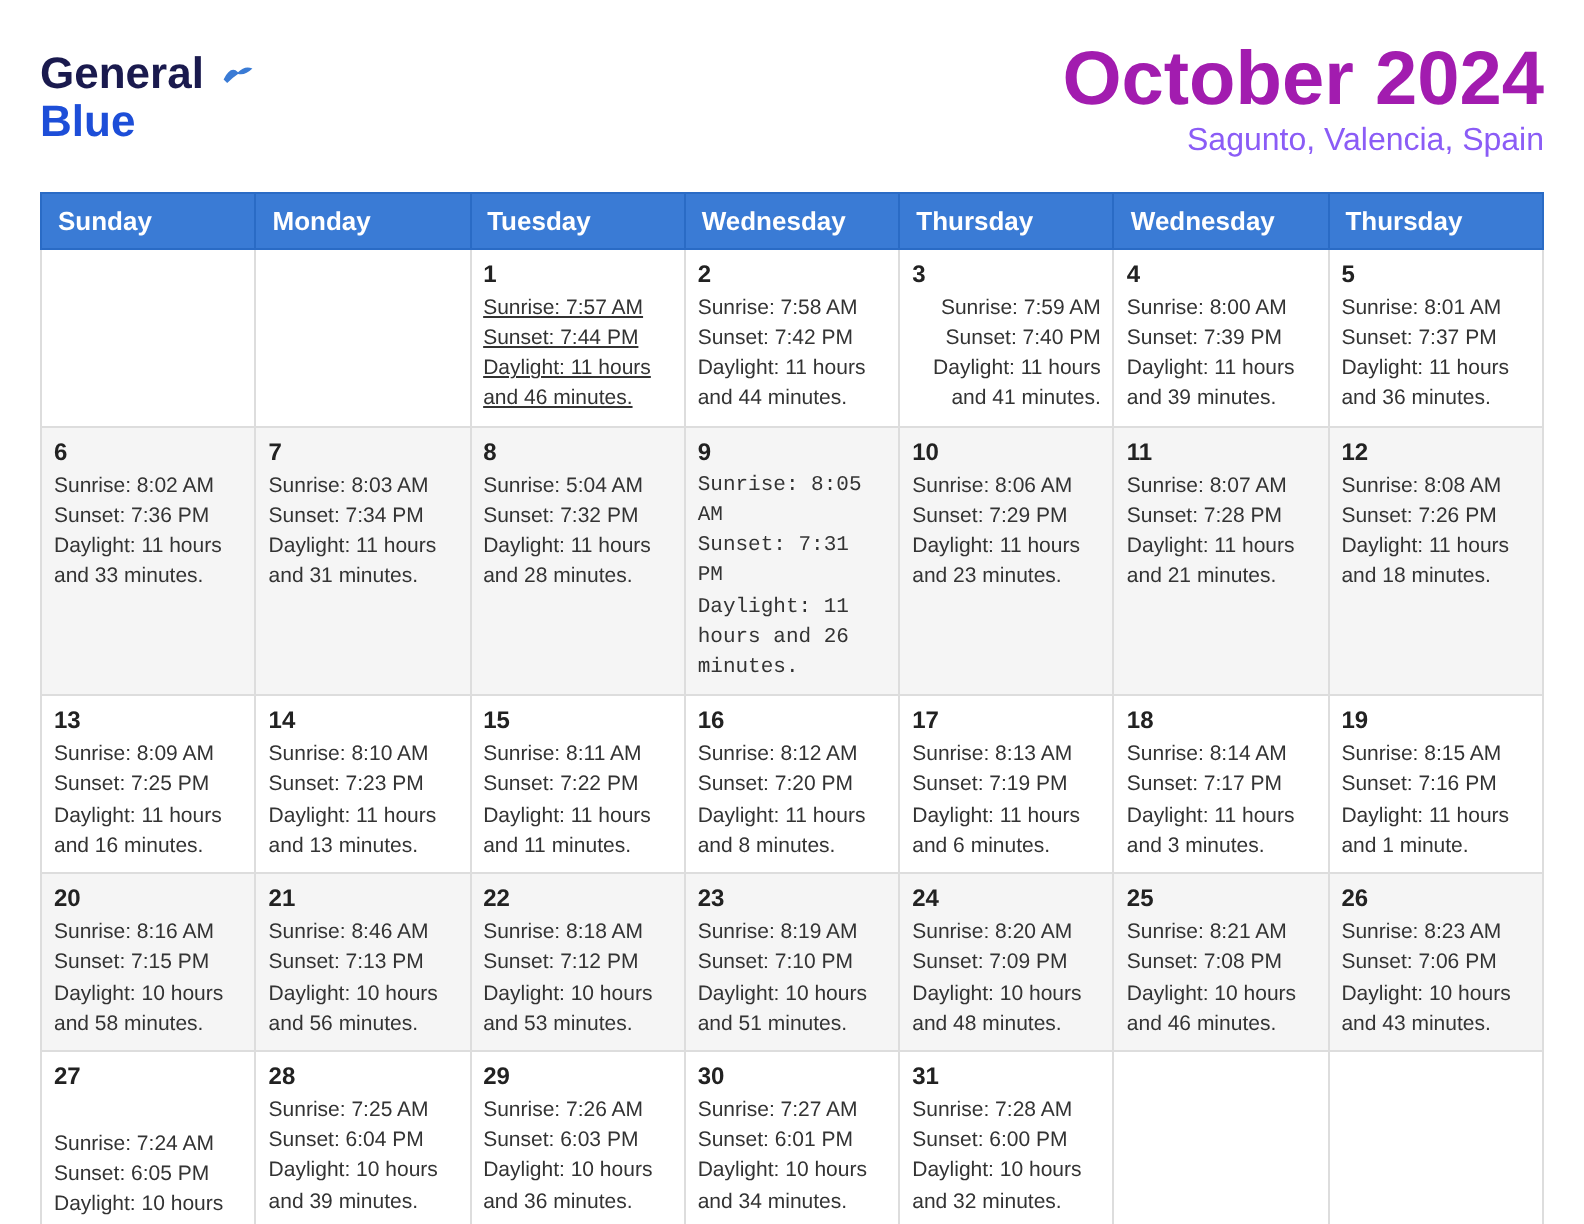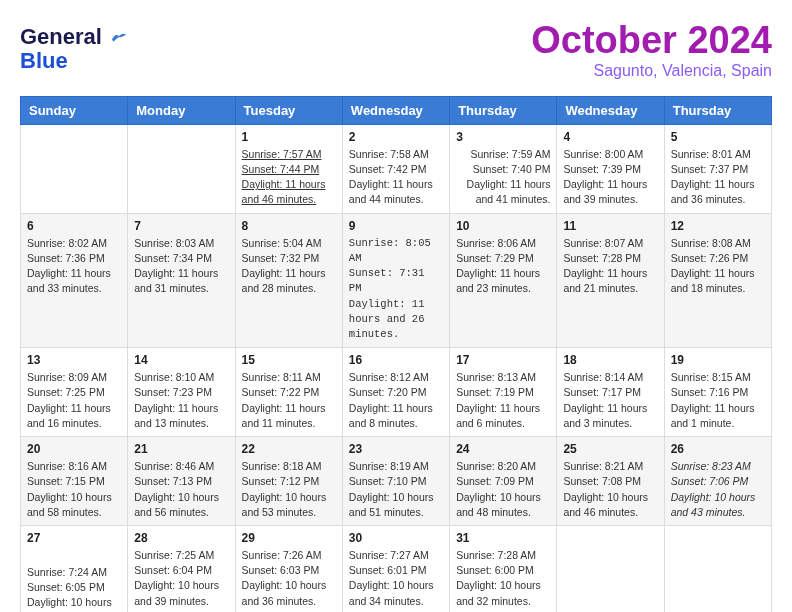--- a/index.html
+++ b/index.html
@@ -278,21 +278,21 @@
 Daylight: 10 hours and 48 minutes.</div>
         </td>
         <td>
           <div class="day-number">25</div>
           <div class="day-info" style="white-space: pre-line;">Sunrise: 8:21 AM
 Sunset: 7:08 PM
 Daylight: 10 hours and 46 minutes.</div>
         </td>
         <td>
           <div class="day-number">26</div>
-          <div class="day-info" style="white-space: pre-line; font-style: italic;">Sunrise: 8:23 AM
+          <div class="day-info" style="white-space: pre-line;">Sunrise: 8:23 AM
 Sunset: 7:06 PM
 Daylight: 10 hours and 43 minutes.</div>
         </td>
       </tr>
       <tr>
         <td>
           <div class="day-number">27</div>
           <div class="day-info" style="white-space: pre-line; margin-top: 20px;">Sunrise: 7:24 AM
 Sunset: 6:05 PM
 Daylight: 10 hours and 41 minutes.</div>

